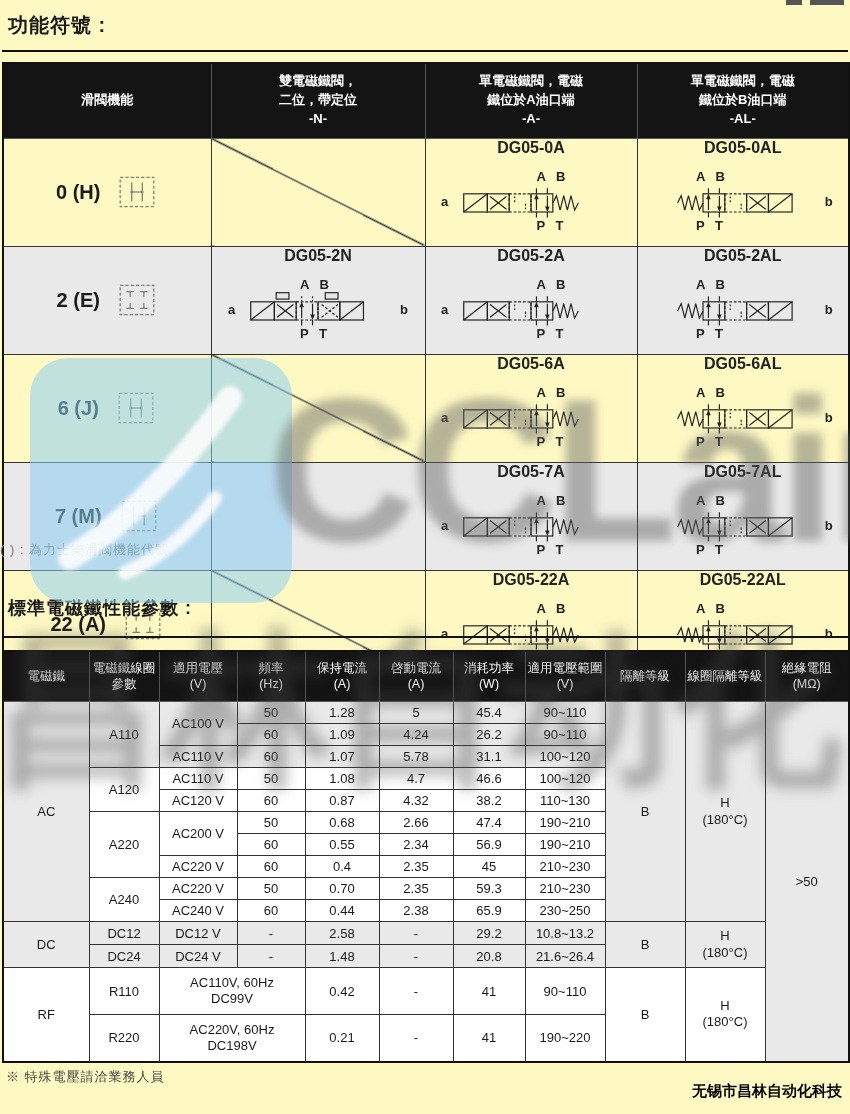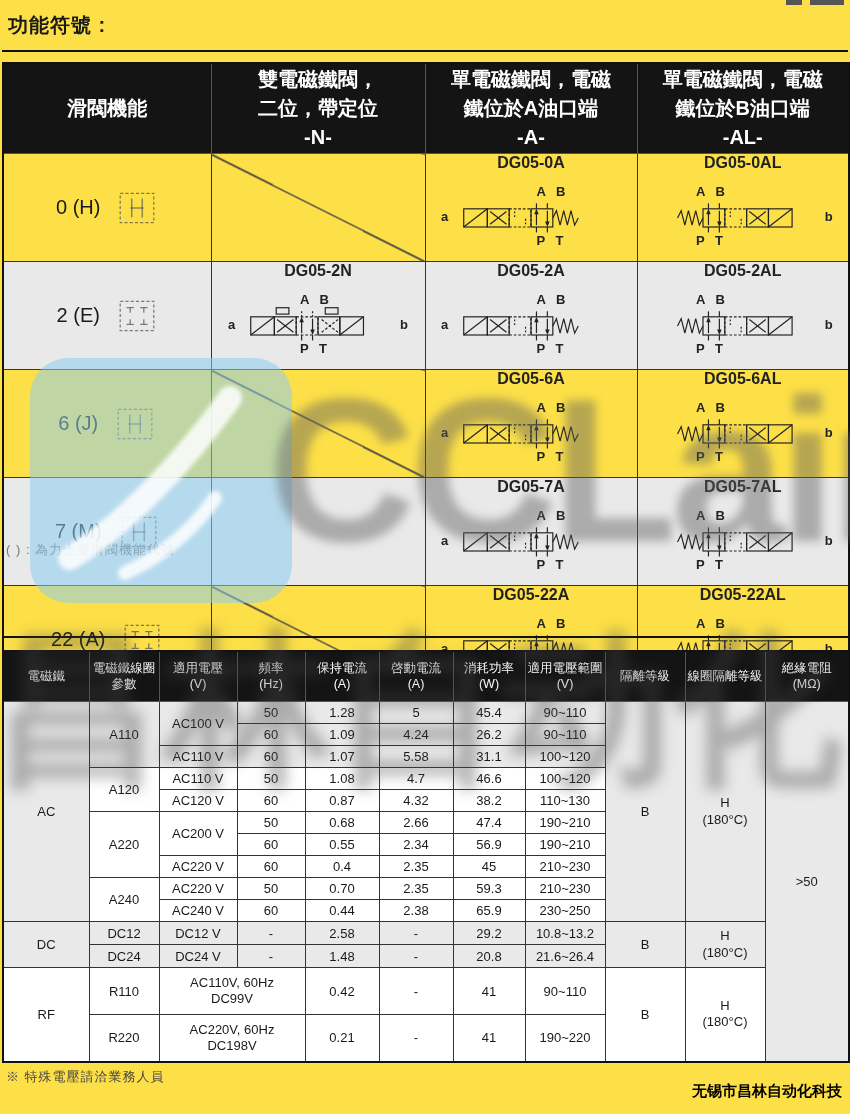--- a/index.html
+++ b/index.html
@@ -1,36 +1,36 @@
 <!DOCTYPE html>
 <html><head>
 <meta charset="utf-8">
 <style>
   html,body{margin:0;padding:0;}
-  .page{position:relative;width:850px;height:1114px;background:#fde047;overflow:hidden;
+  .page{position:relative;width:850px;height:1114px;background:#fef9c3;overflow:hidden;
         font-family:"Liberation Sans", sans-serif;color:#1a1a1a;}
   
   .title{position:absolute;top:12px;left:8px;font-size:20px;font-weight:bold;letter-spacing:1px;}
   .rule1{position:absolute;top:50px;left:2px;width:846px;height:2px;background:#111;}
-  .note{position:absolute;top:541px;left:6px;font-size:13px;color:#777;letter-spacing:1px;}
+  .note{position:absolute;top:541px;left:0;font-size:13px;color:#777;letter-spacing:1px;}
   .sec2{position:absolute;top:596px;left:8px;font-size:18px;font-weight:bold;letter-spacing:1px;}
   .rule2{position:absolute;top:636px;left:2px;width:846px;height:2px;background:#111;}
   .footnote{position:absolute;top:1068px;left:6px;font-size:13px;color:#444;letter-spacing:1px;}
   .company{position:absolute;top:1082px;right:8px;font-size:15px;font-weight:bold;color:#000;}
   .corner-frag{position:absolute;top:0;right:6px;width:58px;height:5px;
        background:linear-gradient(to right,#555 0 16px,transparent 16px 24px,#555 24px 58px);}
   
   table{border-collapse:collapse;table-layout:fixed;}
   .fn-table{position:absolute;top:62px;left:2px;width:846px;border:2px solid #111;}
-  .fn-table th{background:#141414;color:#fff;font-size:20px;font-weight:bold;
+  .fn-table th{background:#141414;color:#fff;font-size:13px;font-weight:bold;
        border:1px solid #555;vertical-align:middle;line-height:1.45;}
   .fn-table td{border:1px solid #333;vertical-align:middle;text-align:center;padding:0;}
   .fn-table tr.shade td{background:#e9e9e9;}
   .code-cell{white-space:nowrap;}
-  .code{font-size:20px;font-weight:normal;vertical-align:middle;margin-right:16px;}
+  .code{font-size:20px;font-weight:bold;vertical-align:middle;margin-right:16px;}
   .spool{width:42px;height:36px;vertical-align:middle;opacity:.75;}
   .diag{background-image:linear-gradient(to top right,
         transparent calc(50% - 0.8px), #444 calc(50% - 0.8px),
         #444 calc(50% + 0.8px), transparent calc(50% + 0.8px));}
   .vcell{display:inline-block;}
   .vmodel{font-size:16px;font-weight:bold;color:#222;height:17px;line-height:17px;}
   .vfig{position:relative;width:180px;height:58px;margin:16px auto;}
   .vsvg{position:absolute;left:15px;top:10px;width:150px;height:40px;}
   .ptop,.pbot,.pleft,.pright{position:absolute;font-size:13px;font-weight:bold;color:#222;}
   .ptop{top:-3px;word-spacing:7px;}
@@ -352,20 +352,21 @@
                   <use href="#v-al"></use>
                 </svg>
             <span class="pbot">P T</span>
               </div>
         </div></td>
       </tr>
     </tbody>
   </table>
 
   <div class="note">( ) : 為力士樂滑閥機能代號</div>
+  <div class="sec2">標準電磁鐵性能參數 :</div>
   <div class="rule2"></div>
 
   <table class="sol-table">
     <colgroup>
       <col style="width:86px">
         <col style="width:70px">
         <col style="width:78px">
         <col style="width:68px">
       <col style="width:74px">
         <col style="width:74px">
@@ -440,21 +441,21 @@
         <td>60</td>
         <td>1.09</td>
         <td>4.24</td>
         <td>26.2</td>
         <td>90~110</td>
       </tr>
       <tr class="r-ac shade">
         <td>AC110 V</td>
         <td>60</td>
         <td>1.07</td>
-        <td>5.58</td>
+        <td>5.78</td>
         <td>31.1</td>
         <td>100~120</td>
       </tr>
       <tr class="r-ac">
         <td rowspan="2">A120</td>
         <td>AC110 V</td>
         <td>50</td>
         <td>1.08</td>
         <td>4.7</td>
         <td>46.6</td>

